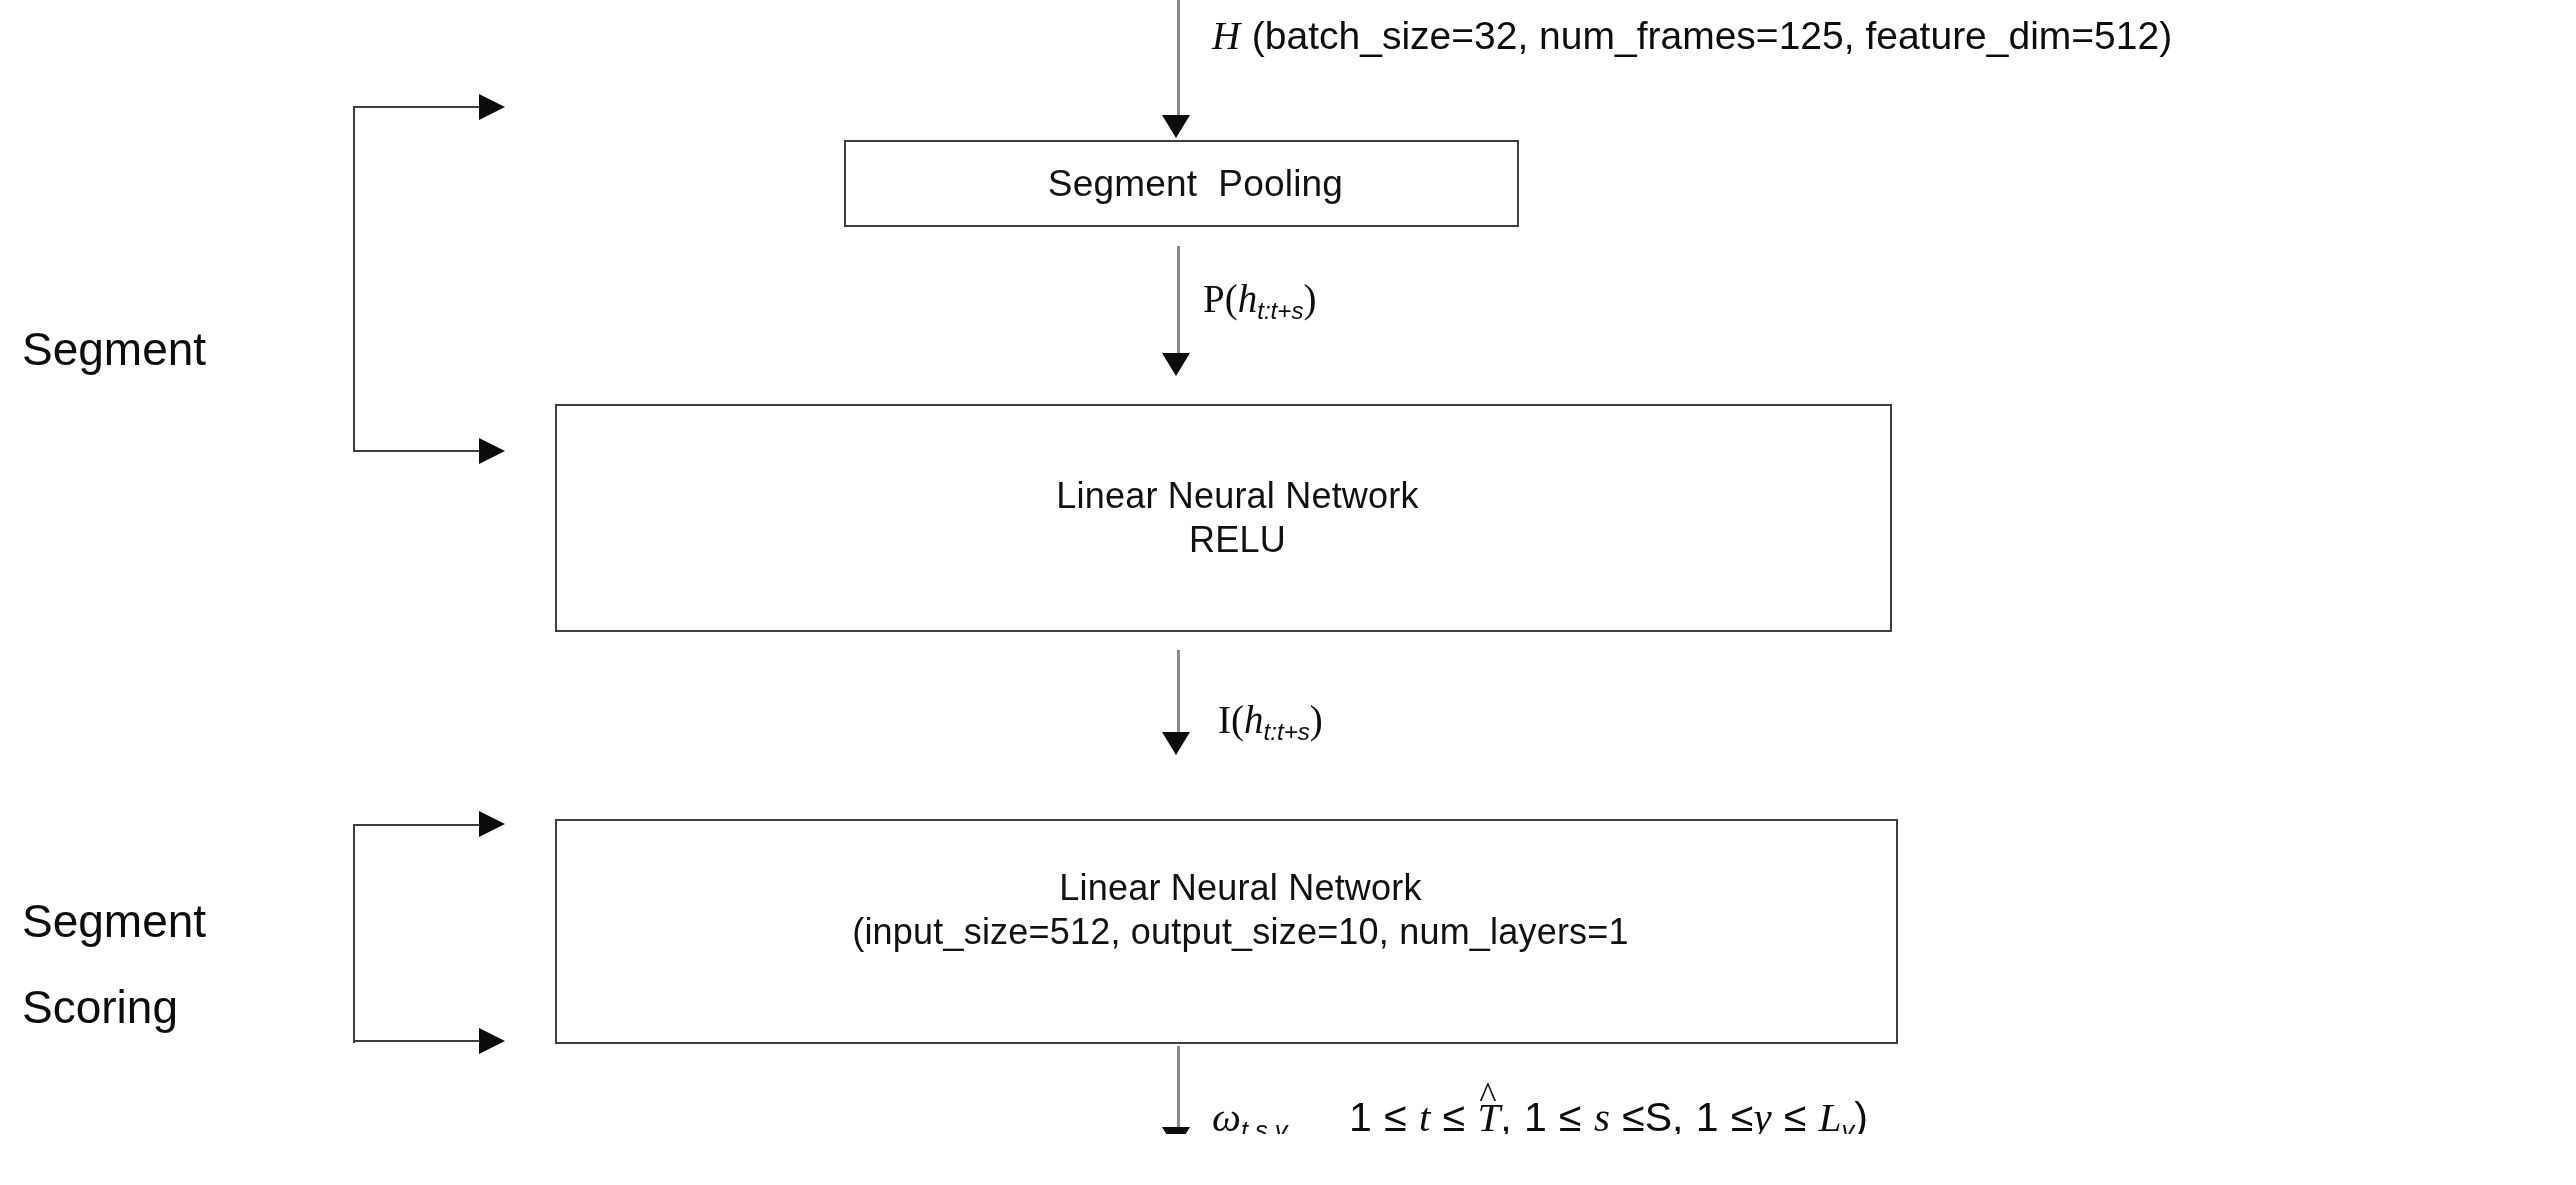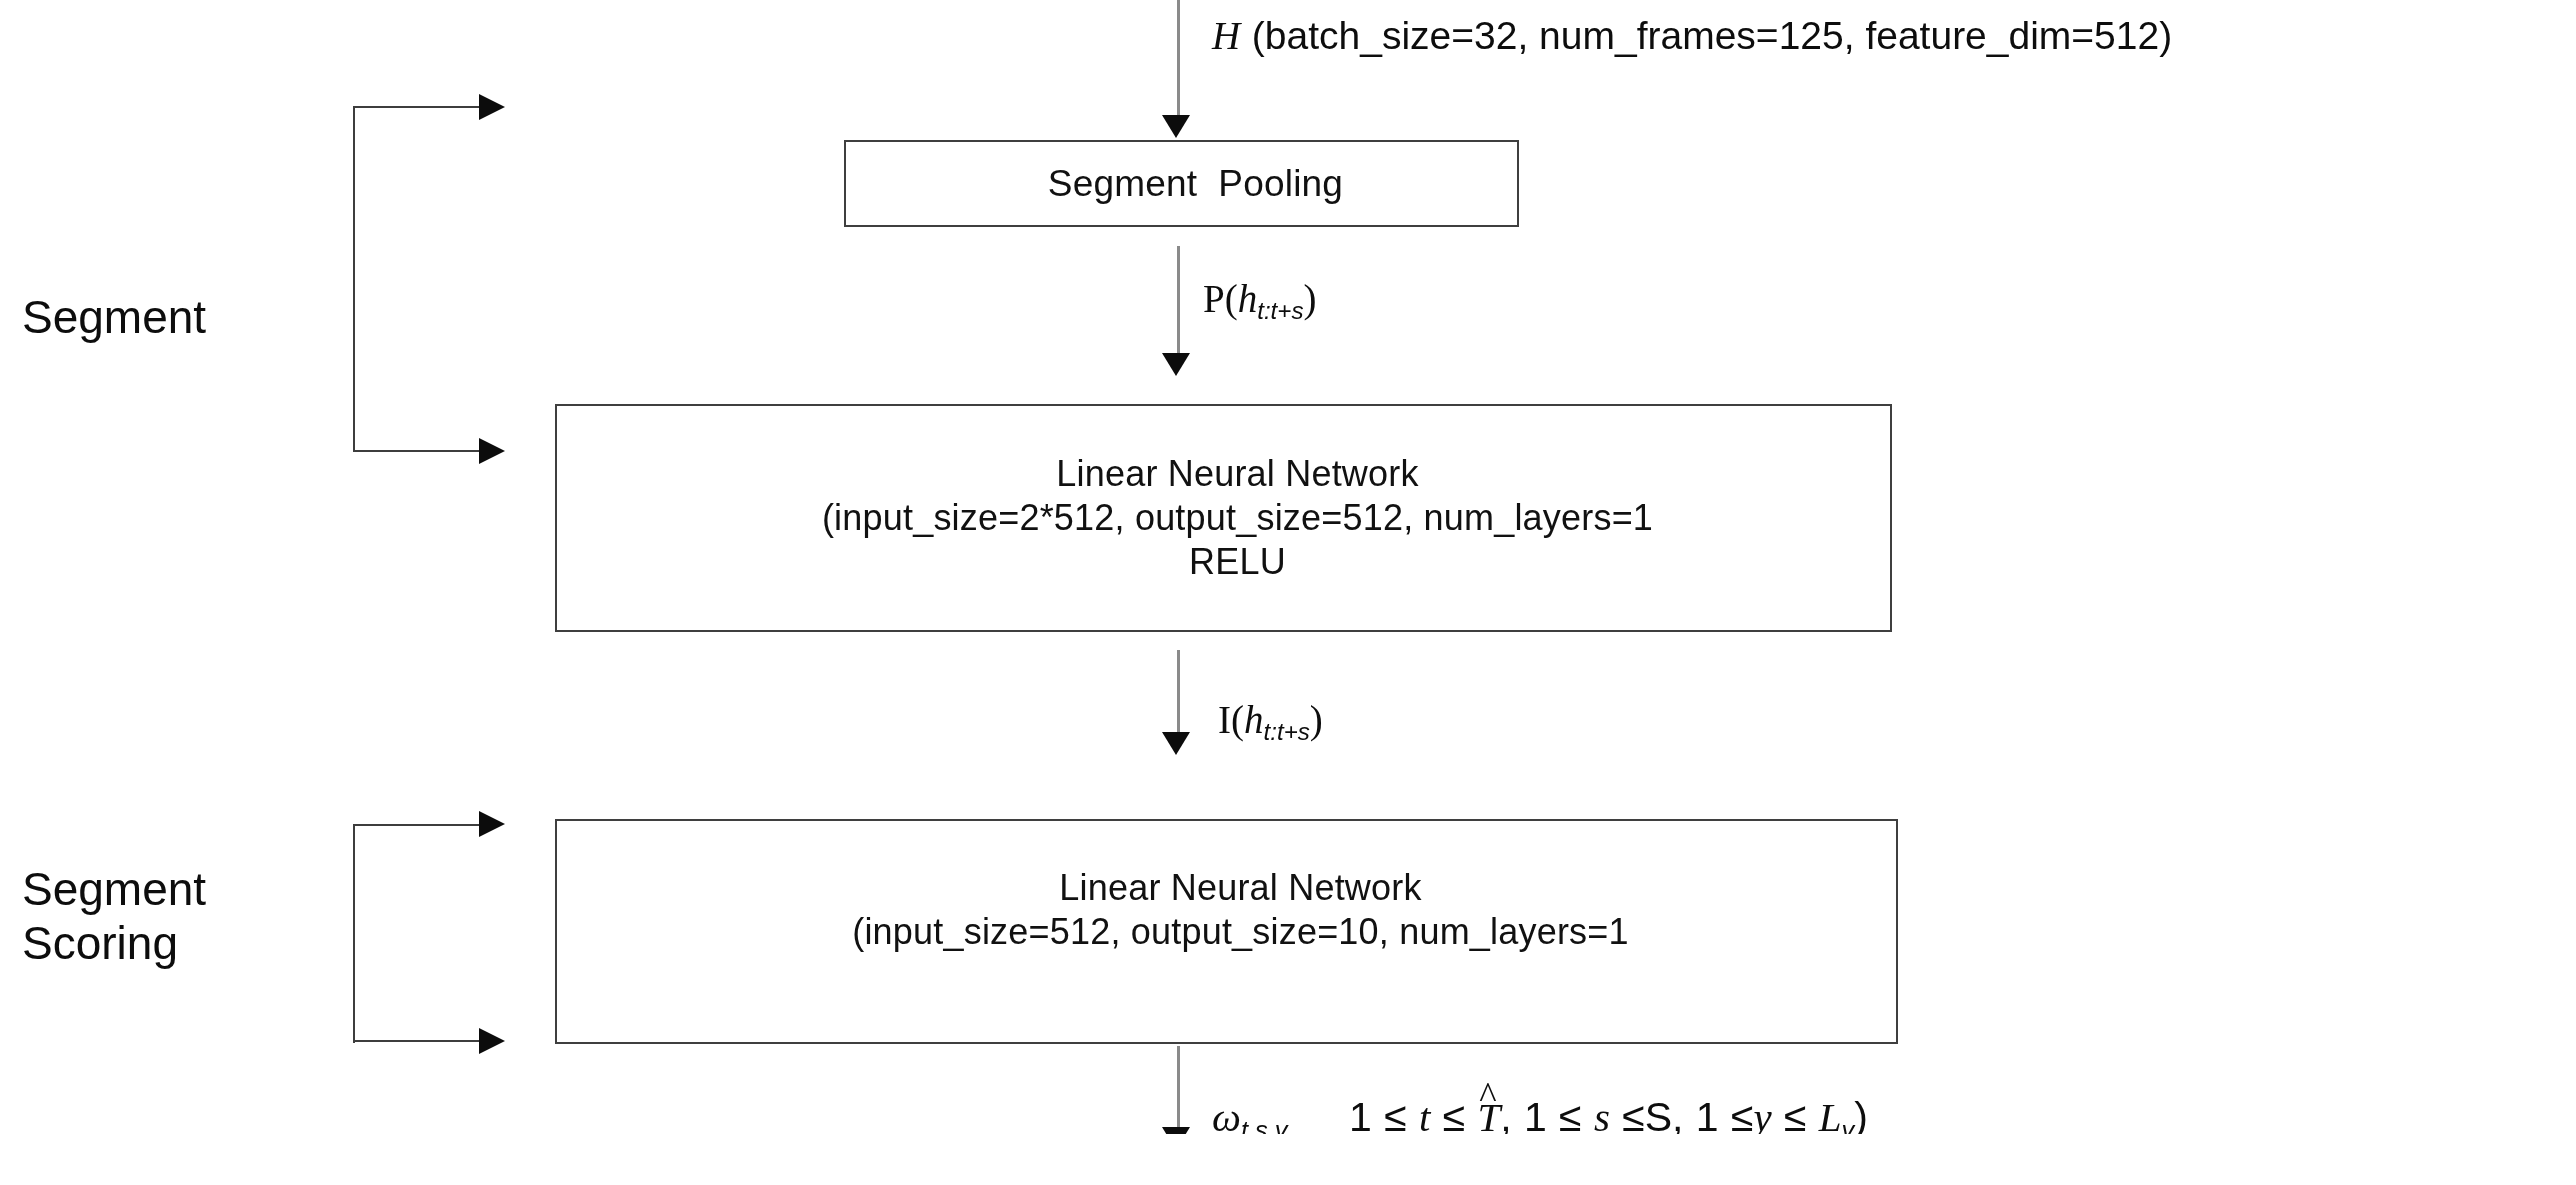--- a/index.html
+++ b/index.html
@@ -76,21 +76,21 @@
     white-space:nowrap;
     color:#0d0d0d;
     line-height:1.05;
   }
   .flow-label{font-size:39px;}
   .group-label{
     font-size:46px;
     line-height:1.18;
     text-align:left;
   }
-  .group-label .line{display:block;}
+  .group-label .line{display:block;margin-top:32px;}
 
   
   .mi{font-family:"Liberation Serif",serif;font-style:italic;}
   .mi-up{font-family:"Liberation Serif",serif;font-style:normal;}
   sub{font-size:0.62em;font-family:Liberation Sans, sans-serif;font-style:italic;vertical-align:-0.30em;}
   .hat{position:relative;display:inline-block;}
   .hat::after{
     content:"^";
     position:absolute;
     left:50%;
@@ -120,21 +120,20 @@
 
   <div class="vline" style="left:1177px;top:246px;height:120px;"></div>
   <div class="arrowhead-down" style="left:1162px;top:353px;"></div>
 
   <div class="label flow-label" style="left:1203px;top:279px;">
     <span class="mi-up">P(</span><span class="mi">h</span><sub>t:t+s</sub><span class="mi-up">)</span>
   </div>
 
   <div class="box" id="box-lnn-embed">
     <span class="line">Linear Neural Network</span>
-    <span class="line">(input_size=2*512, output_size=512, num_layers=1</span>
     <span class="line">RELU</span>
   </div>
 
   <div class="vline" style="left:1177px;top:650px;height:96px;"></div>
   <div class="arrowhead-down" style="left:1162px;top:732px;"></div>
 
   <div class="label flow-label" style="left:1218px;top:700px;">
     <span class="mi-up">I(</span><span class="mi">h</span><sub>t:t+s</sub><span class="mi-up">)</span>
   </div>
 

